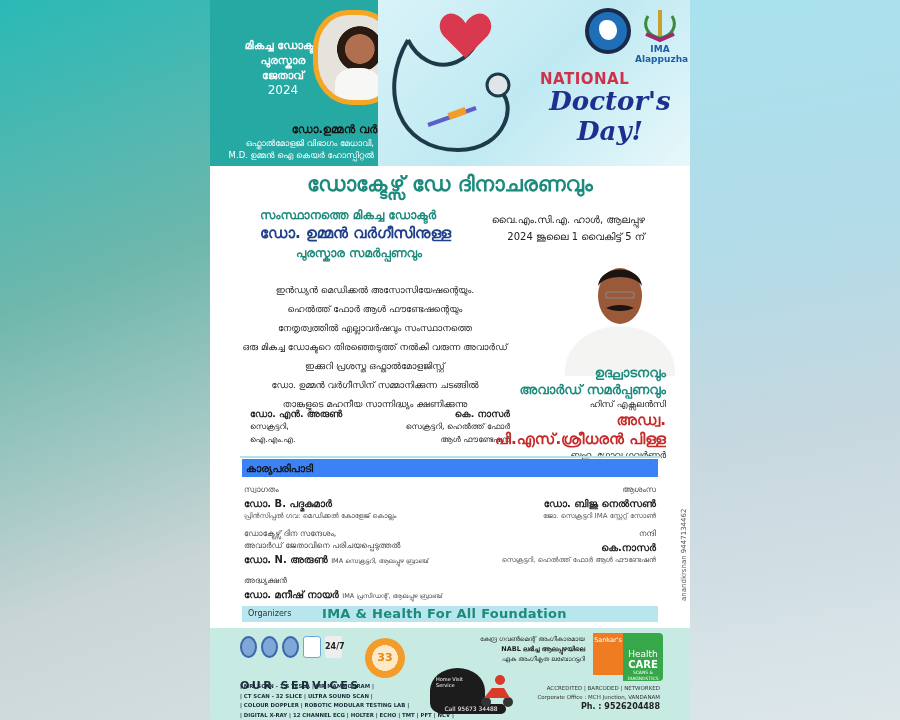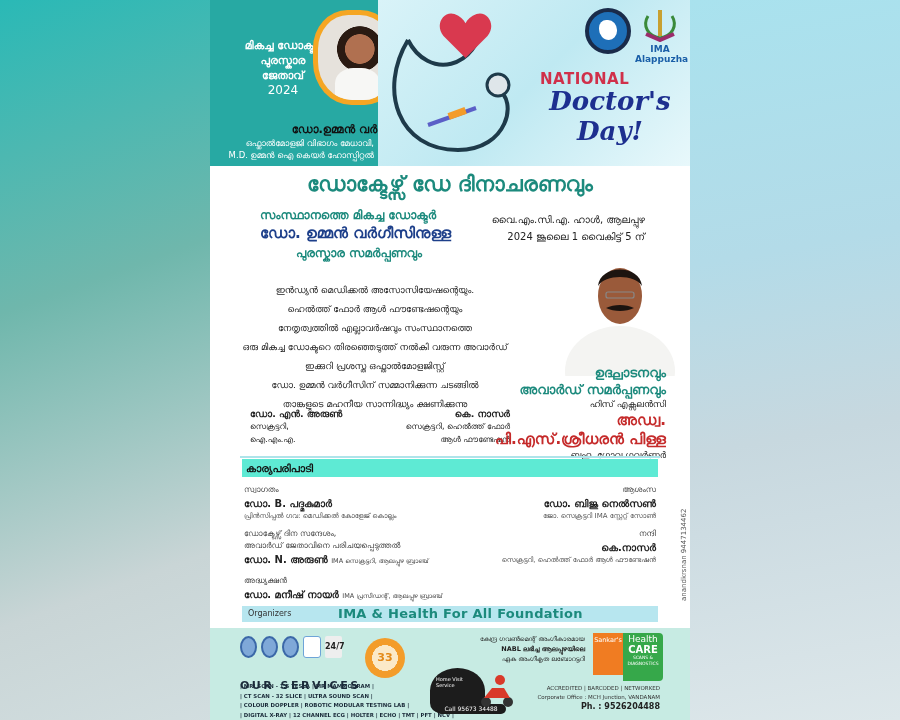--- a/index.html
+++ b/index.html
@@ -107,38 +107,38 @@
     position: absolute; left: 330px; top: 256px; width: 140px; height: 120px;
   }
   .guest-text { position: absolute; left: 280px; top: 364px; width: 200px; text-align: right; padding-right: 24px; }
   .g1 { color: #1c8a7d; font-size: 13px; font-weight: bold; line-height: 17px; display: block; }
   .g2 { color: #222; font-size: 9px; display: block; line-height: 13px; }
   .g3 { color: #c52a2a; font-size: 15px; font-weight: bold; display: block; line-height: 19px; }
   .divider { position: absolute; left: 30px; top: 456px; width: 420px; height: 2px; background: #aee4ea; }
   
   .program-bar {
     position: absolute; left: 32px; top: 459px; width: 416px; height: 18px;
-    background: #5eead4; padding-left: 4px; font-size: 10.5px; font-weight: bold; color: #111; line-height: 18px;
+    background: #3b82f6; padding-left: 4px; font-size: 10.5px; font-weight: bold; color: #111; line-height: 18px;
   }
   .prog-col { position: absolute; top: 484px; width: 210px; font-size: 8px; color: #333; }
   .prog-col.left { left: 34px; }
   .prog-col.right { left: 236px; text-align: right; width: 210px; }
   .prog-item { margin-bottom: 6px; }
   .prog-role { display: block; line-height: 12px; color: #444; }
   .prog-role.red { color: #c52a2a; }
   .prog-name { display: block; font-size: 10px; font-weight: bold; color: #222; line-height: 15px; }
   .prog-name.blue { color: #1d3f8a; }
   .prog-name small { font-size: 6.5px; font-weight: normal; color: #444; }
   .prog-desc { display: block; font-size: 7px; line-height: 11px; color: #555; }
   .organizers-bar {
     position: absolute; left: 32px; top: 606px; width: 416px; height: 16px;
     background: #b7e6ef; line-height: 16px;
   }
   .org-label { position: absolute; left: 6px; font-size: 8px; color: #333; }
-  .org-name { position: absolute; left: 80px; font-size: 13px; font-weight: bold; color: #1c8a7d; letter-spacing: 0.3px; margin-left: 16px; }
+  .org-name { position: absolute; left: 80px; font-size: 13px; font-weight: bold; color: #1c8a7d; letter-spacing: 0.3px; }
   
   .footer {
     position: absolute; left: 0; top: 628px; width: 480px; height: 92px;
     background: #c7ebe3;
   }
   .cert-logos { position: absolute; left: 30px; top: 8px; display: flex; gap: 4px; }
   .cert { width: 17px; height: 22px; border-radius: 50%; background: #7fa8d8; border: 2px solid #3b68a8; }
   .cert.sq { border-radius: 3px; background: #fff; border: 1px solid #6ea4d8; width: 18px; }
   .cert.blk { border-radius: 2px; background: #eee; border: none; font-size: 8px; font-weight: bold; color: #222; text-align: center; line-height: 22px; }
   .badge33 {
@@ -165,21 +165,21 @@
   }
   .hc-logo { position: absolute; left: 383px; top: 5px; width: 70px; height: 48px; }
   .hc-orange {
     position: absolute; left: 0; top: 0; width: 30px; height: 42px; background: #f07c22;
     color: #fff; font-size: 6.5px; text-align: center; padding-top: 3px;
   }
   .hc-green {
     position: absolute; left: 30px; top: 0; width: 40px; height: 48px; background: #36a84a;
     color: #fff; text-align: center; border-radius: 0 4px 4px 0;
   }
-  .hc-green .a { font-size: 9px; display: block; margin-top: 1px; }
+  .hc-green .a { font-size: 9px; display: block; margin-top: 16px; }
   .hc-green .b { font-size: 10px; font-weight: bold; display: block; line-height: 11px; }
   .hc-green .c { font-size: 4.5px; display: block; line-height: 6px; }
   .hc-info {
     position: absolute; left: 300px; top: 56px; width: 150px; text-align: right;
     font-size: 5.5px; line-height: 9px; color: #333;
   }
   .hc-info .ph { font-size: 8px; font-weight: bold; color: #222; }
   .watermark {
     position: absolute; left: 680px; top: 480px; width: 12px; height: 150px;
     writing-mode: vertical-rl; transform: rotate(180deg);

